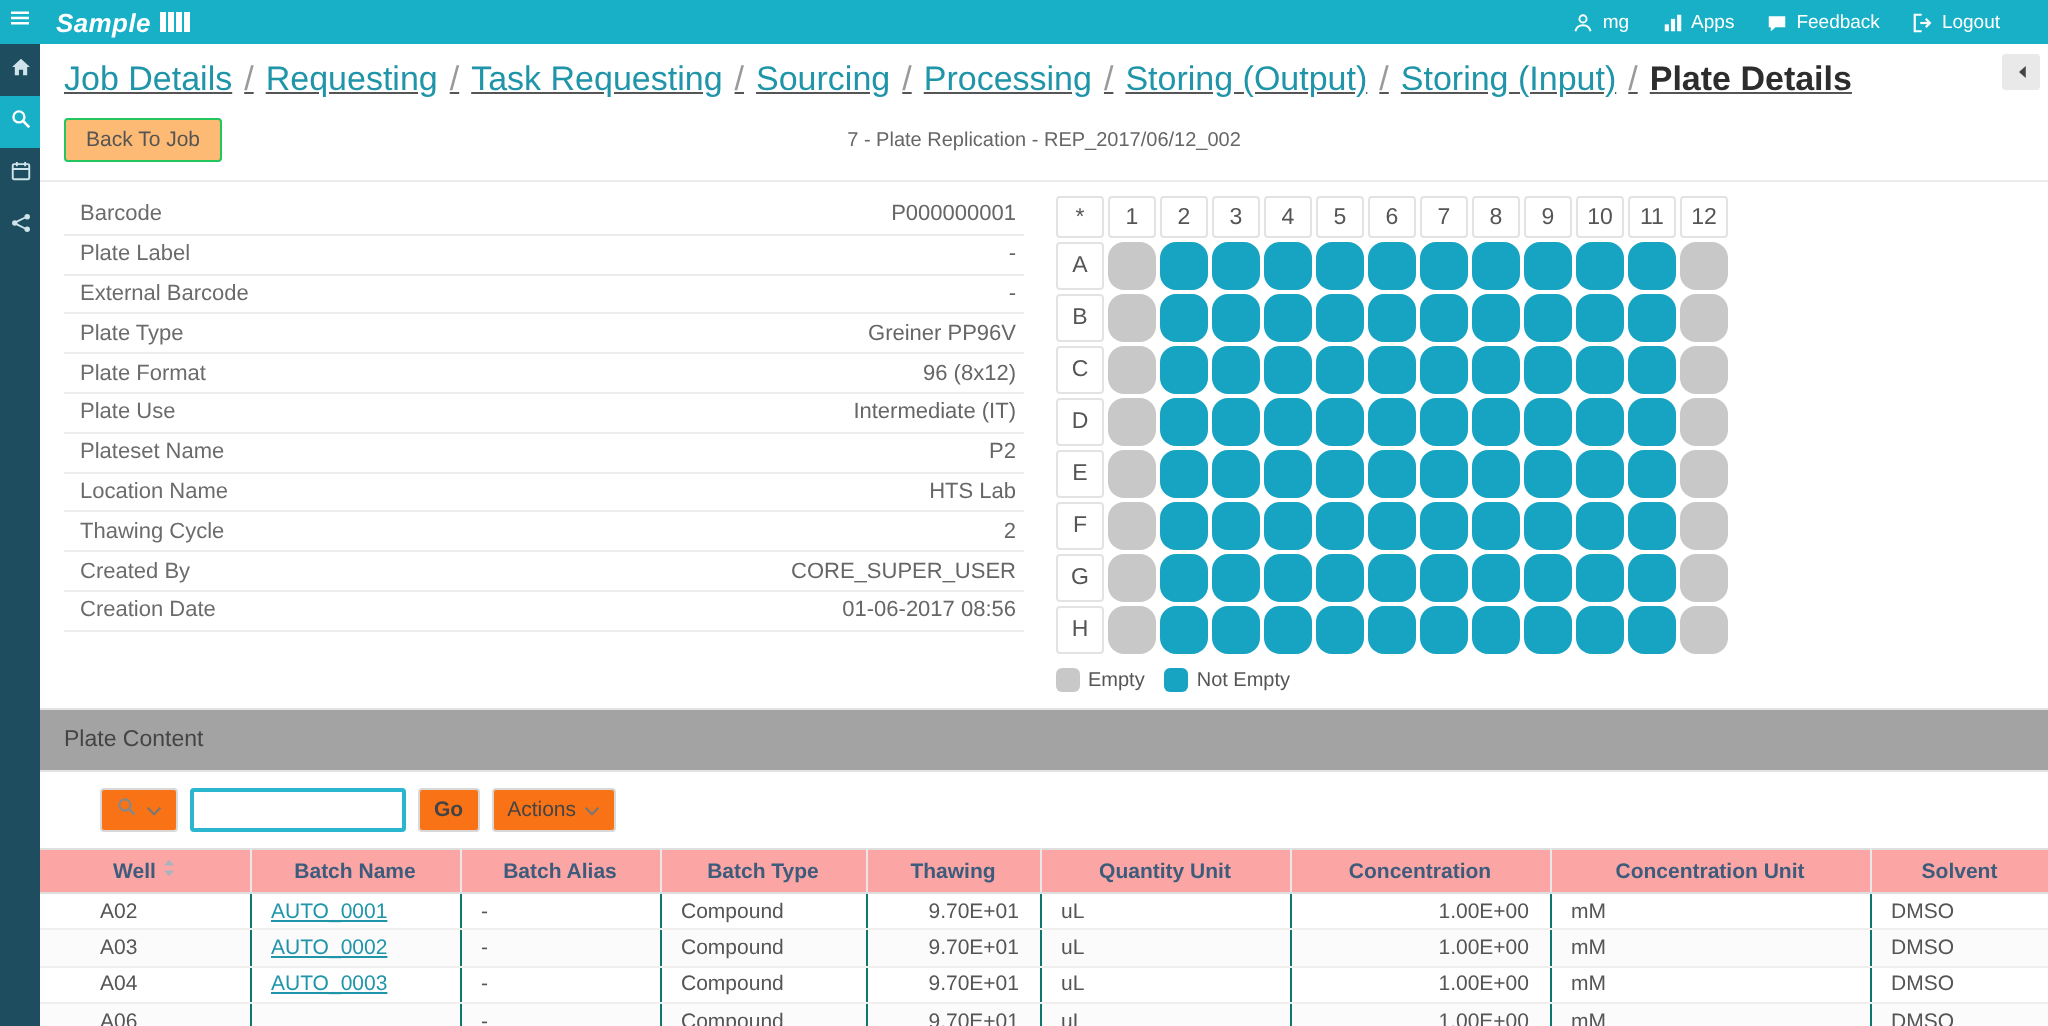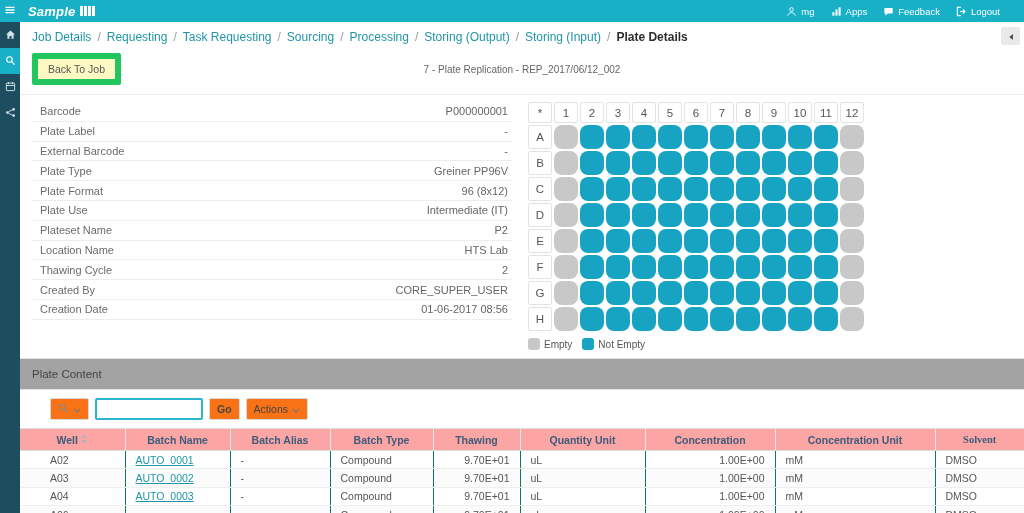--- a/index.html
+++ b/index.html
@@ -24,28 +24,28 @@
   .topnav{ margin-left:auto; display:flex; align-items:center; gap:16px; margin-right:24px; }
   .topnav .nav-item{ display:flex; align-items:center; gap:4px; font-size:9.5px; cursor:pointer; }
   .topnav .icon{ display:flex; align-items:center; }
   
   .app{ display:flex; height:491px; }
   .sidenav{ width:20px; background:var(--sidebar); display:flex; flex-direction:column; }
   .side-item{ width:20px; height:26px; display:flex; align-items:center; justify-content:center; color:#cfe3ea; cursor:pointer; }
   .side-item.active{ background:var(--accent); color:#fff; }
   .main{ flex:1; background:#fff; position:relative; overflow:hidden; }
   
-  .breadcrumb{ padding:8px 12px 4px 12px; font-size:12px; white-space:nowrap; }
+  .breadcrumb{ padding:8px 12px 4px 12px; font-size:17px; white-space:nowrap;text-decoration:underline; }
   .breadcrumb a{ color:var(--link); text-decoration:none; cursor:pointer; }
   .breadcrumb .sep{ color:#9a9a9a; margin:0 6px; }
   .breadcrumb .current{ color:#2d2d2d; font-weight:bold; }
   .collapse-btn{ position:absolute; top:5px; right:4px; width:19px; height:18px; background:#e9e9e9; border-radius:2px; display:flex; align-items:center; justify-content:center; cursor:pointer; }
   
   .toolbar{ display:flex; align-items:center; padding:5px 12px 9px 12px; border-bottom:1px solid #ececec; position:relative; }
-  .btn{ font-size:10.5px; color:#555; background:#fef9c3; border:6px solid #22c55e; border-radius:2px; padding:4px 10px; cursor:pointer; }
+  .btn{ font-size:10.5px; color:#555; background:#fdba74; border:1px solid #22c55e; border-radius:2px; padding:4px 10px; cursor:pointer; }
   .page-title{ position:absolute; left:50%; transform:translateX(-50%); font-size:10px; color:#666; }
   
   .content-row{ display:flex; padding:7px 12px 0 12px; }
   .details{ width:480px; }
   .detail-row{ display:flex; justify-content:space-between; align-items:center; height:19.8px; border-bottom:1px solid #ededed; font-size:11px; padding:0 4px 0 8px; }
   .detail-label{ color:#6b6b6b; }
   .detail-value{ color:#666; }
   .platemap{ margin-left:16px; }
   .grid{ display:grid; grid-template-columns:repeat(13,24px); gap:2px; }
   .hcell{ height:21px; background:#fff; border:1px solid #e3e3e3; border-radius:2px; display:flex; align-items:center; justify-content:center; font-size:11.5px; color:#555; }
@@ -58,21 +58,21 @@
   .swatch{ width:12px; height:12px; border-radius:3px; display:inline-block; }
   
   .section-bar{ margin-top:8px; border-top:1px solid #e3e3e3; border-bottom:1px solid #e3e3e3; background:#a3a3a3; padding:9px 12px; font-size:11.5px; color:#444; }
   .search-row{ display:flex; align-items:center; gap:6px; padding:8px 12px 8px 30px; }
   .icon-btn{ height:22px; border:1px solid #d9d9d9; border-radius:2px; background:#f97316; display:flex; align-items:center; gap:4px; padding:0 7px; cursor:pointer; font-size:10.5px; color:#444; }
   .search-input{ width:108px; height:22px; border:2px solid #2ab6cf; border-radius:2px; font-size:11px; padding:0 5px; color:#333; outline:none; font-family:"Liberation Sans", sans-serif; }
   .go-btn{ font-weight:bold; }
   
   table{ width:100%; border-collapse:collapse; table-layout:fixed; font-size:10.5px; }
   thead th{ background:#fca5a5; color:var(--th-text); font-weight:bold; height:22px; border-top:1px solid #dedede; border-bottom:1px solid #dedede; border-right:1px solid #e7e7e7; text-align:center; cursor:pointer; }
-  thead th:last-child{ border-right:none;font-family:Liberation Serif, serif; }
+  thead th:last-child{ border-right:none; }
   tbody td{ height:18.3px; color:#555; border-bottom:1px solid #efefef; border-right:1px solid #0f766e; overflow:hidden; white-space:nowrap; }
   tbody td:last-child{ border-right:none; }
   tbody tr:nth-child(even){ background:#fbfbfb; }
   td.a-left{ padding-left:10px; }
   td.a-well{ padding-left:30px; }
   td.a-right{ text-align:right; padding-right:10px; }
   .batch-link{ color:var(--link); text-decoration:underline; cursor:pointer; }
   .th-inner{ display:inline-flex; align-items:center; gap:3px; }
 </style>
 </head>

